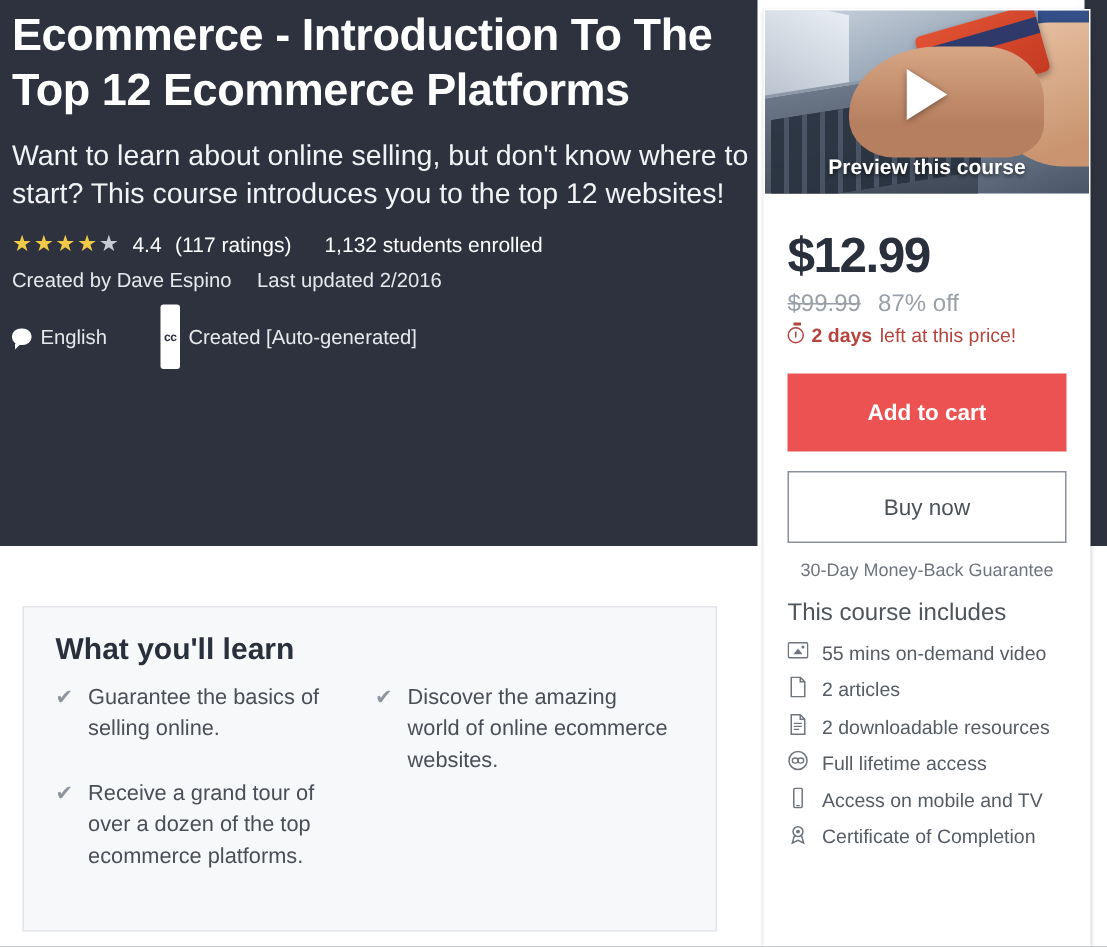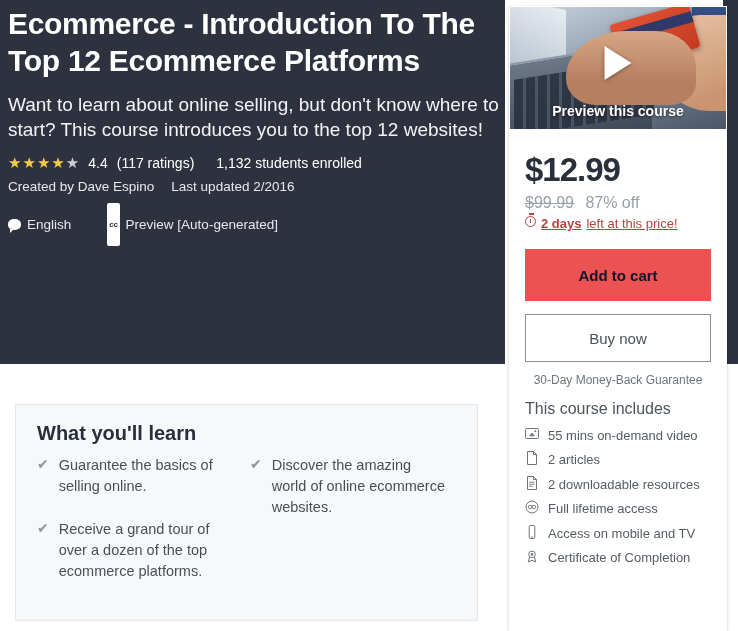--- a/index.html
+++ b/index.html
@@ -159,39 +159,39 @@
     text-shadow: 0 1px 3px rgba(0,0,0,.6);
   }
 
   .price-block { padding: 22px 16px 0 16px; }
   .price-current { font-size: 33px; font-weight: bold; color: #29303b; letter-spacing:-1px; }
   .price-old-row { margin-top: 5px; font-size: 16px; color: #9aa0a8; }
   .price-old { text-decoration: line-through; }
   .price-discount { margin-left: 7px; }
   .price-timer {
     margin-top: 4px; font-size: 13px; color: #b5443c;
-    display:flex; align-items:flex-start; gap: 5px; text-decoration: underline;
+    display:flex; align-items:center; gap: 5px;
   }
   .timer-icon {
     display:inline-block; width: 11px; height: 11px;
     border: 1.6px solid #b5443c; border-radius: 50%; position: relative;
   }
   .timer-icon::before {
     content:""; position:absolute; left:3px; top:-4px; width:5px; height:2px;
     background:#b5443c;
   }
   .timer-icon::after {
     content:""; position:absolute; left:3.5px; top:2px; width:1.5px; height:4px;
     background:#b5443c;
   }
   .price-timer b { font-weight: bold; }
 
   .btn-add {
     display:block; width: 186px; margin: 18px auto 0 auto;
-    background: #ec5252; color:#0f172a; border: none;
+    background: #ec5252; color:#ffffff; border: none;
     height: 52px; font-size: 15px; font-weight: bold;
     font-family: "Liberation Sans", sans-serif; cursor: pointer;
   }
   .btn-buy {
     display:block; width: 186px; margin: 13px auto 0 auto;
     background: #ffffff; color: #4b5158; border: 1px solid #8a9099;
     height: 48px; font-size: 15px;
     font-family: "Liberation Sans", sans-serif; cursor: pointer;
   }
   .guarantee {
@@ -241,21 +241,21 @@
       <span>Last updated 2/2016</span>
     </div>
 
     <div class="lang-row">
       <span class="lang-item">
         <span class="bubble-icon"></span>
         <span>English</span>
       </span>
       <span class="lang-item">
         <span class="cc-icon">cc</span>
-        <span>Preview [Auto-generated]</span>
+        <span>Created [Auto-generated]</span>
       </span>
     </div>
   </div>
 
   <section class="learn-box">
     <h2 class="learn-title">What you'll learn</h2>
     <div class="learn-cols">
       <div class="learn-col">
         <div class="learn-item">
           <span class="check-icon">✔</span>

